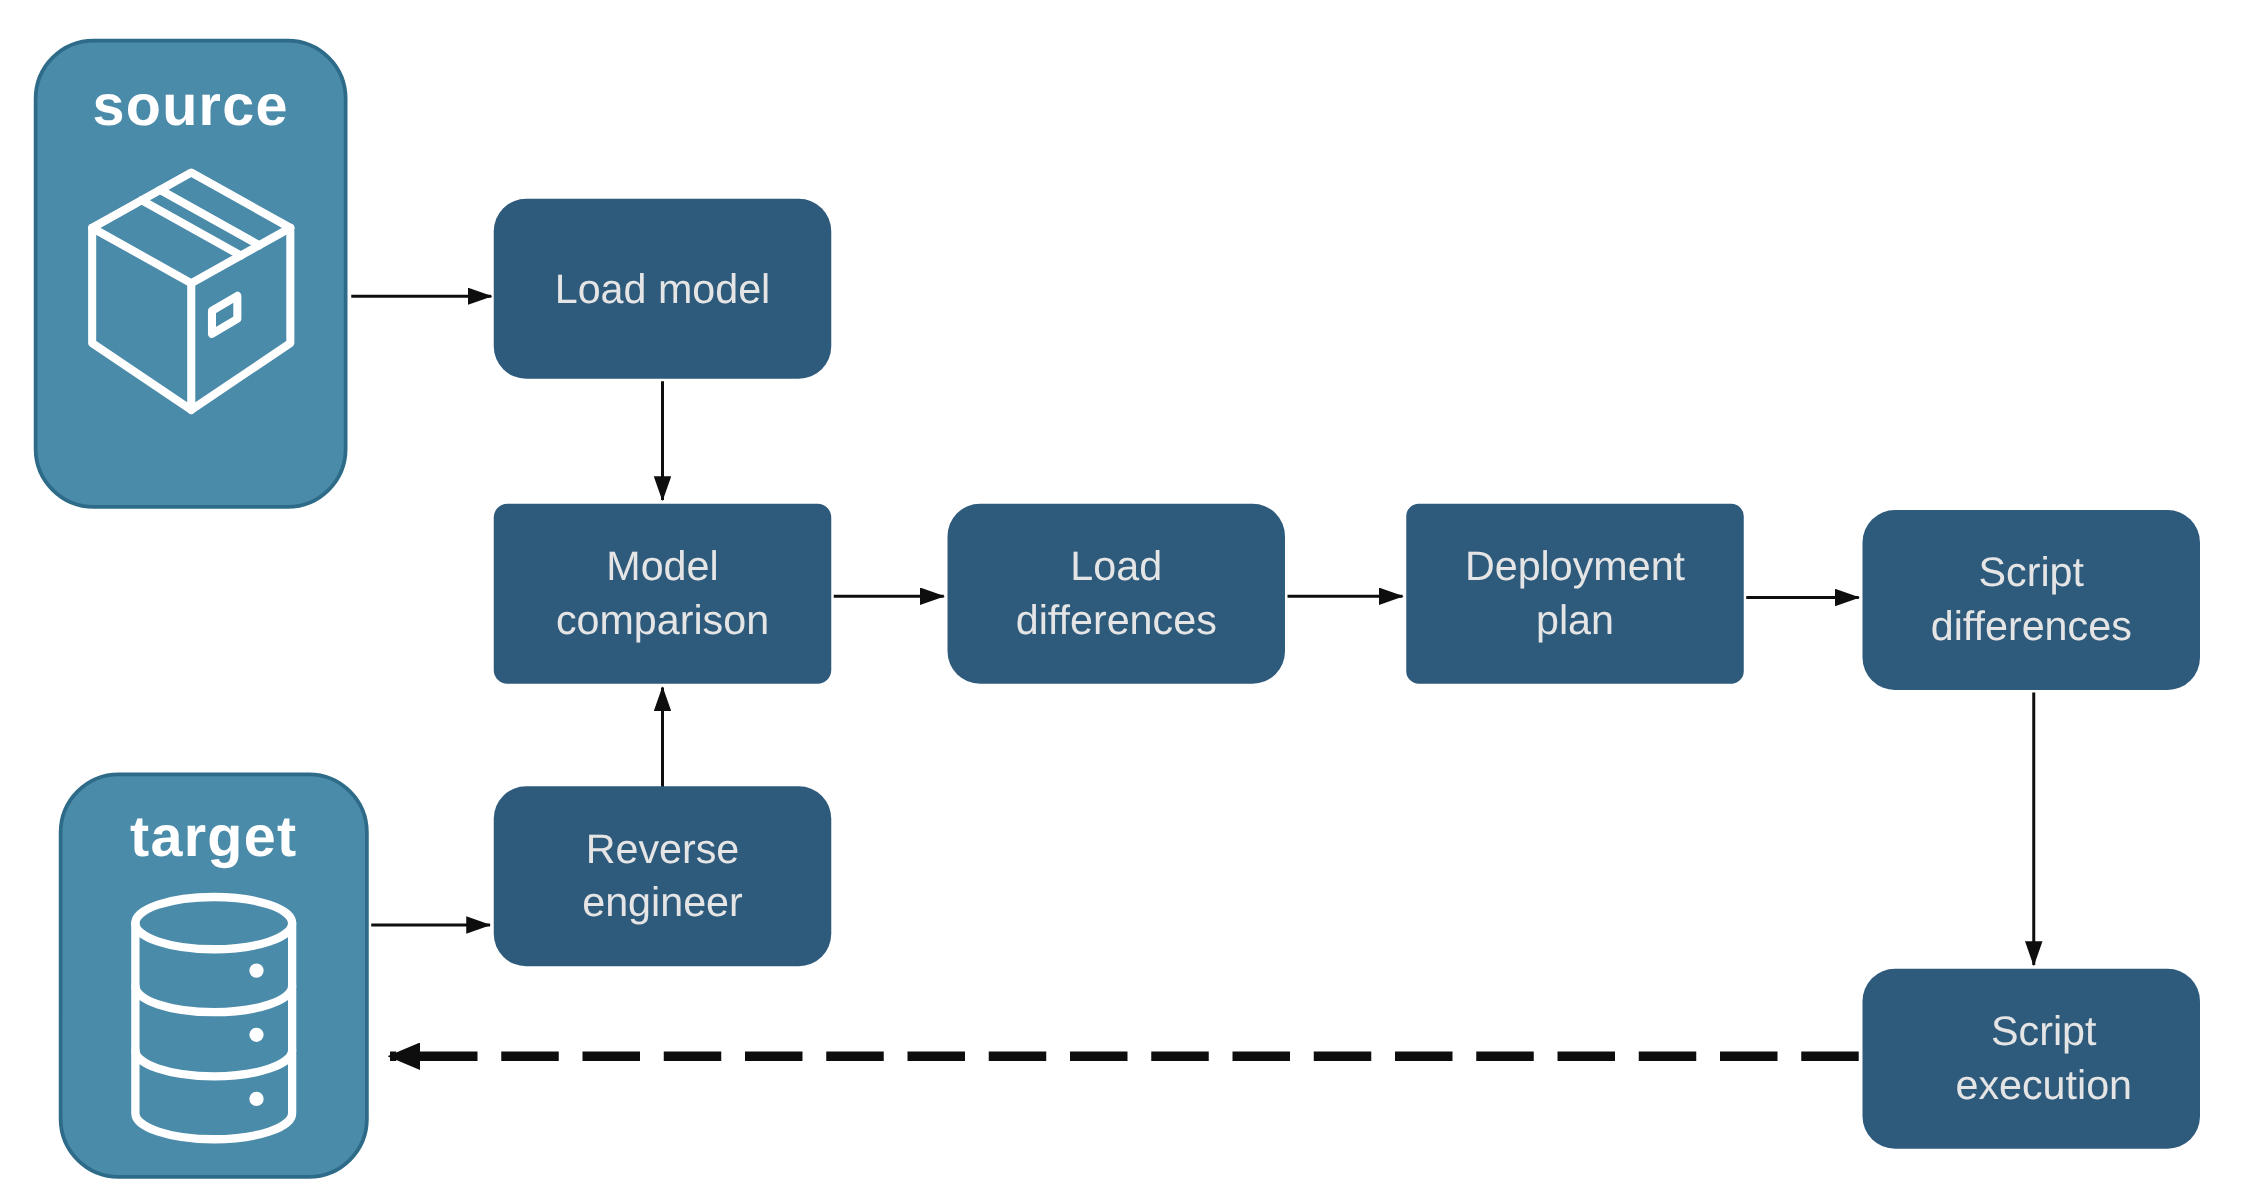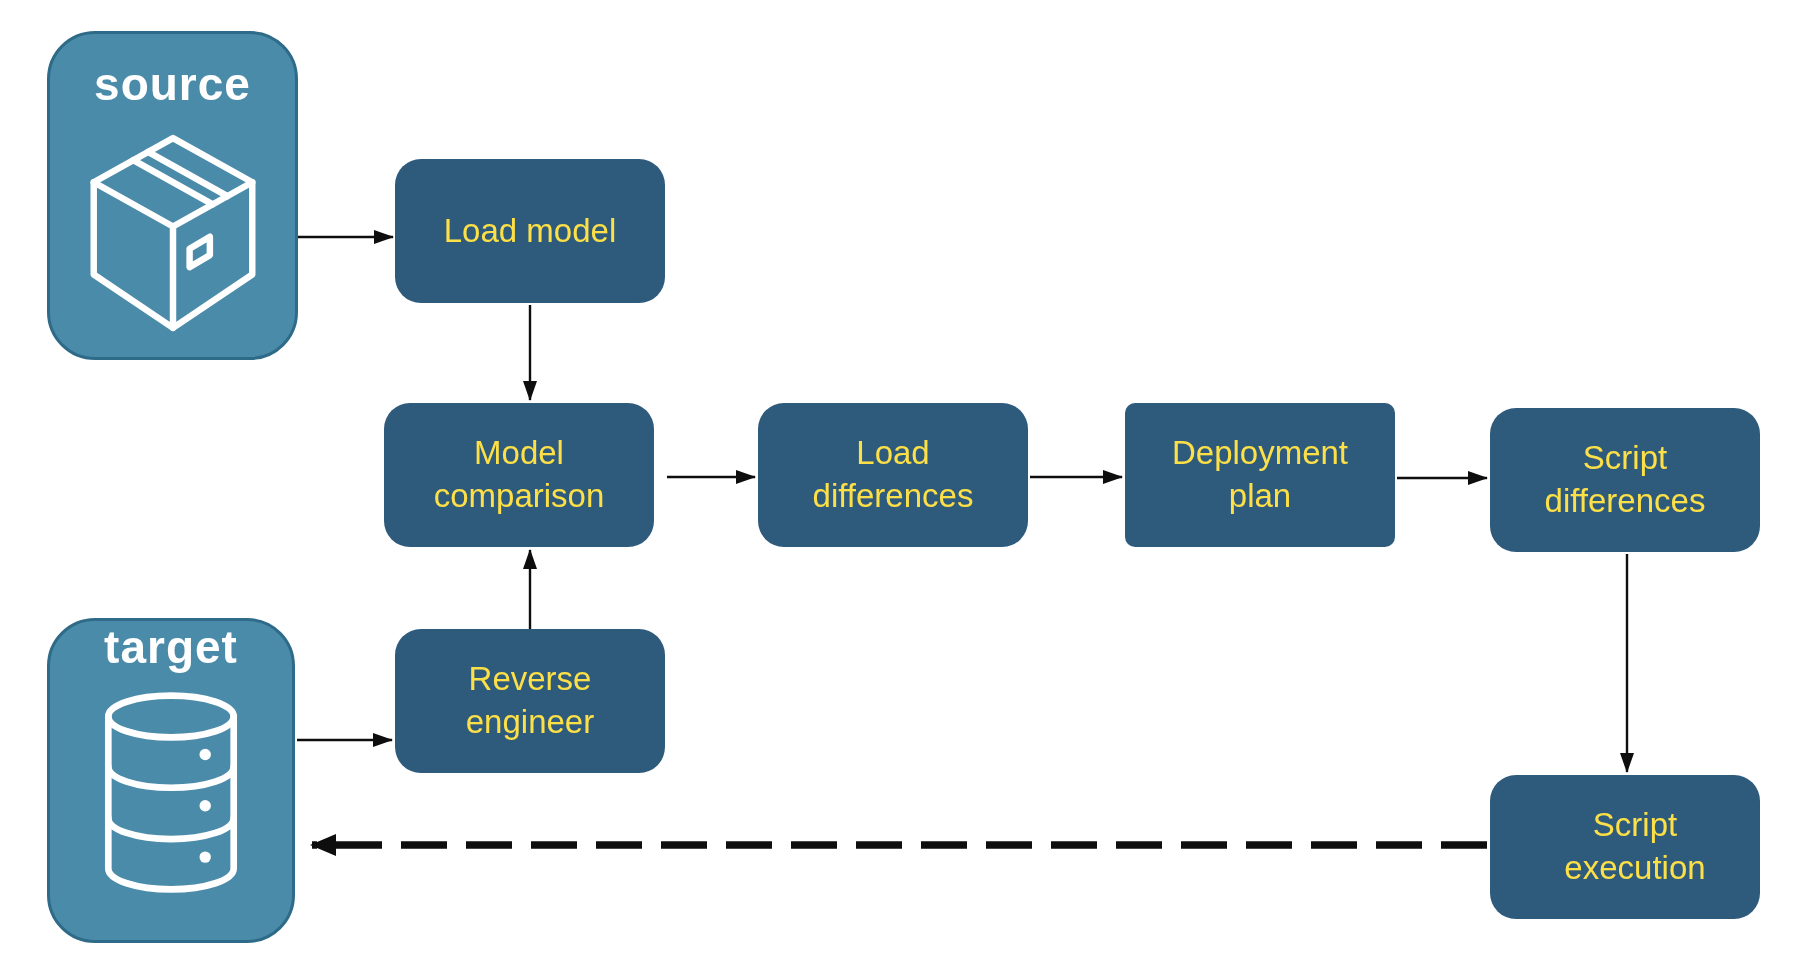--- a/index.html
+++ b/index.html
@@ -14,21 +14,21 @@
   }
   .store-label{
     color:#ffffff;font-weight:800;font-size:46px;letter-spacing:1px;
     line-height:1.15;
   }
   .store-icon{flex:0 0 auto;}
   .step{
     position:absolute;width:270px;height:144px;background:#2E5A7C;
     border-radius:26px;box-sizing:border-box;padding:0 28px;
     display:flex;align-items:center;justify-content:center;text-align:center;
-    color:#fde047;font-size:33px;line-height:1.3;
+    color:#e5e5e5;font-size:33px;line-height:1.3;
   }
   svg.overlay{position:absolute;left:0;top:0;width:1800px;height:959px;}
   .edge{stroke:#0E0E0E;stroke-width:2.4;fill:none;}
   .edge-dashed{stroke:#0E0E0E;stroke-width:7.5;stroke-dasharray:46 19;fill:none;}
   .icon-stroke{stroke:#ffffff;fill:none;stroke-width:7;stroke-linejoin:round;stroke-linecap:round;}
   .icon-dot{fill:#ffffff;stroke:none;}
 </style>
 </head>
 <body>
 
@@ -47,50 +47,50 @@
     <line class="edge" x1="530" y1="305" x2="530" y2="400" marker-end="url(#ah)"></line>
     <line class="edge" x1="530" y1="650" x2="530" y2="550" marker-end="url(#ah)"></line>
     <line class="edge" x1="667" y1="477" x2="755" y2="477" marker-end="url(#ah)"></line>
     <line class="edge" x1="1030" y1="477" x2="1122" y2="477" marker-end="url(#ah)"></line>
     <line class="edge" x1="1397" y1="478" x2="1487" y2="478" marker-end="url(#ah)"></line>
     <line class="edge" x1="297" y1="740" x2="392" y2="740" marker-end="url(#ah)"></line>
     <line class="edge" x1="1627" y1="554" x2="1627" y2="772" marker-end="url(#ah)"></line>
     <line class="edge-dashed" x1="1487" y1="845" x2="312" y2="845" marker-end="url(#ah-big)"></line>
   </svg>
 
-  <div class="store" style="left:27px;top:31px;width:251px;height:329px;padding-top:24px;margin-left:20px;">
+  <div class="store" style="left:27px;top:31px;width:251px;height:376px;padding-top:24px;">
     <div class="store-label">source</div>
     <svg class="store-icon" width="186" height="212" viewBox="0 0 200 230" style="margin-top:16px;">
       <path class="icon-stroke" d="M100 12 L186 60 L100 108 L14 60 Z"></path>
       <path class="icon-stroke" d="M14 60 L14 160 L100 218 L100 108"></path>
       <path class="icon-stroke" d="M186 60 L186 160 L100 218"></path>
       <path class="icon-stroke" d="M57 36 L143 84"></path>
       <path class="icon-stroke" d="M73 27 L159 75"></path>
       <path class="icon-stroke" d="M118 132 L140 119 L140 139 L118 152 Z" stroke-width="6"></path>
     </svg>
   </div>
 
-  <div class="store" style="left:47px;top:618px;width:248px;height:325px;">
+  <div class="store" style="left:47px;top:618px;width:248px;height:325px;padding-top:22px;">
     <div class="store-label">target</div>
     <svg class="store-icon" width="152" height="209" viewBox="0 0 160 220" style="margin-top:14px;">
       <ellipse class="icon-stroke" cx="80" cy="30" rx="66" ry="22"></ellipse>
       <path class="icon-stroke" d="M14 30 V190 A66 22 0 0 0 146 190 V30"></path>
       <path class="icon-stroke" d="M14 83 A66 22 0 0 0 146 83"></path>
       <path class="icon-stroke" d="M14 137 A66 22 0 0 0 146 137"></path>
       <circle class="icon-dot" cx="116" cy="70" r="6"></circle>
       <circle class="icon-dot" cx="116" cy="124" r="6"></circle>
       <circle class="icon-dot" cx="116" cy="178" r="6"></circle>
     </svg>
   </div>
 
   <div class="step" style="left:395px;top:159px;">
     <span>Load model</span>
   </div>
 
-  <div class="step" style="left:384px;top:403px;">
+  <div class="step" style="left:395px;top:403px;border-radius:11px;">
     <span>Model comparison</span>
   </div>
 
   <div class="step" style="left:758px;top:403px;">
     <span>Load differences</span>
   </div>
 
   <div class="step" style="left:1125px;top:403px;border-radius:10px;">
     <span>Deployment plan</span>
   </div>

